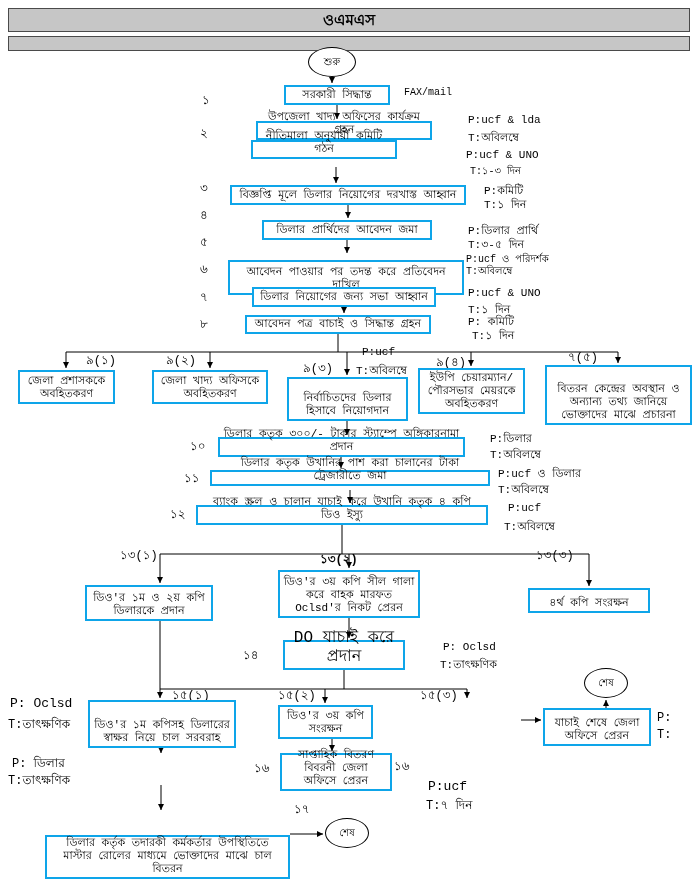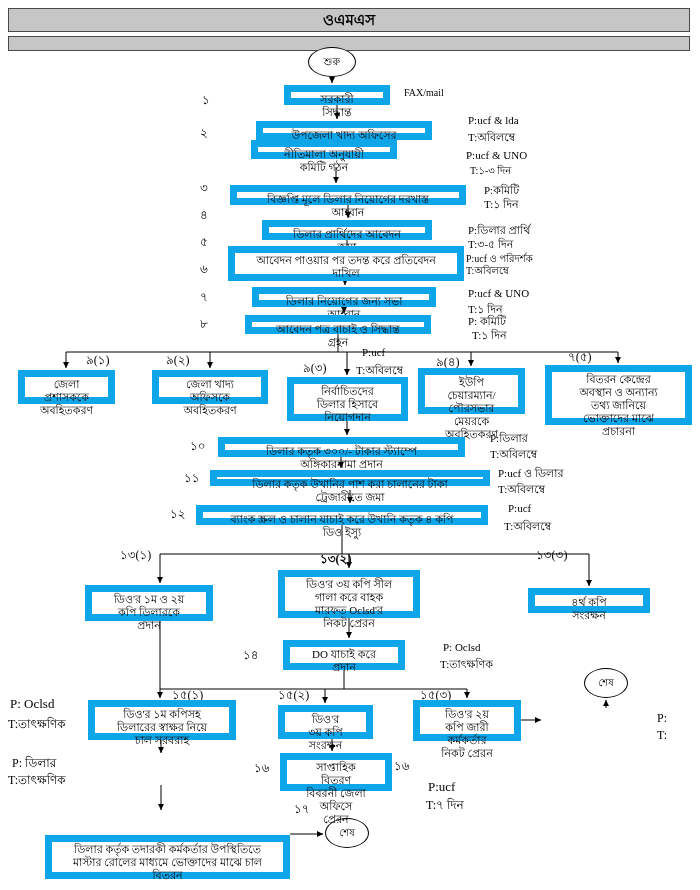--- a/index.html
+++ b/index.html
@@ -1,23 +1,23 @@
 <!DOCTYPE html>
 <html><head>
 <meta charset="utf-8">
 <style>
   html,body{margin:0;padding:0;background:#ffffff;}
   .canvas{position:relative;width:700px;height:890px;background:#ffffff;overflow:hidden;
-          font-family:Liberation Serif, serif;color:#000;}
+          font-family:Liberation Mono, monospace;color:#000;}
   .bar{position:absolute;background:#c6c6c6;border:1px solid #4a4a4a;box-sizing:border-box;
        display:flex;align-items:center;justify-content:center;}
   .title-text{font-weight:bold;font-size:15px;}
-  .node{position:absolute;border:7px solid #0ea5e9;background:#fff;box-sizing:border-box;
-        display:flex;align-items:flex-start;justify-content:center;text-align:center;
-        font-size:11px;line-height:1.18;padding:1px 19px;}
+  .node{position:absolute;border:2px solid #0ea5e9;background:#fff;box-sizing:border-box;
+        display:flex;align-items:flex-end;justify-content:center;text-align:center;
+        font-size:11px;line-height:1.18;padding:1px 3px;}
   .oval{position:absolute;border:1px solid #000;border-radius:50%;background:#fff;box-sizing:border-box;
         display:flex;align-items:center;justify-content:center;font-size:10px;}
   .num{position:absolute;font-size:12px;white-space:nowrap;}
   .ann{position:absolute;font-size:11px;white-space:nowrap;}
   .ann-sm{font-size:10px;}
   .ann-lg{font-size:13px;}
   .bold{font-weight:bold;}
   .wires{position:absolute;left:0;top:0;pointer-events:none;}
 </style>
 </head>
@@ -113,21 +113,21 @@
   <div class="ann" style="left:484px;top:196px">T:১ দিন</div>
 
   <div class="num" style="left:200px;top:233px">৫</div>
   <div class="node" style="left:262px;top:220px;width:170px;height:20px">
     <span>ডিলার প্রার্থিদের আবেদন জমা</span>
   </div>
   <div class="ann" style="left:468px;top:222px">P:ডিলার প্রার্থি</div>
   <div class="ann" style="left:468px;top:236px">T:৩-৫ দিন</div>
 
   <div class="num" style="left:200px;top:260px">৬</div>
-  <div class="node" style="left:228px;top:246px;width:236px;height:35px">
+  <div class="node" style="left:228px;top:260px;width:236px;height:35px">
     <span>আবেদন পাওয়ার পর তদন্ত করে প্রতিবেদন দাখিল</span>
   </div>
   <div class="ann ann-sm" style="left:466px;top:251px">P:ucf ও পরিদর্শক</div>
   <div class="ann ann-sm" style="left:466px;top:263px">T:অবিলম্বে</div>
 
   <div class="num" style="left:200px;top:288px">৭</div>
   <div class="node" style="left:252px;top:287px;width:184px;height:20px">
     <span>ডিলার নিয়োগের জন্য সভা আহ্বান</span>
   </div>
   <div class="ann" style="left:468px;top:287px">P:ucf &amp; UNO</div>
@@ -193,41 +193,41 @@
     <span>ডিও'র ১ম ও ২য় কপি ডিলারকে প্রদান</span>
   </div>
   <div class="node" style="left:278px;top:570px;width:142px;height:48px">
     <span>ডিও'র ৩য় কপি সীল গালা করে বাহক মারফত Oclsd'র নিকট প্রেরন</span>
   </div>
   <div class="node" style="left:528px;top:588px;width:122px;height:25px">
     <span>৪র্থ কপি সংরক্ষন</span>
   </div>
 
   <div class="num" style="left:243px;top:646px">১৪</div>
-  <div class="node" style="left:283px;top:640px;width:122px;height:30px;font-size:11px">
+  <div class="node" style="left:283px;top:640px;width:122px;height:30px;font-size:16px">
     <span>DO যাচাই করে প্রদান</span>
   </div>
   <div class="ann" style="left:443px;top:641px">P: Oclsd</div>
   <div class="ann" style="left:440px;top:656px">T:তাৎক্ষণিক</div>
 
   <div class="num" style="left:172px;top:686px">১৫(১)</div>
   <div class="num" style="left:278px;top:686px">১৫(২)</div>
   <div class="num" style="left:420px;top:686px">১৫(৩)</div>
 
   <div class="ann ann-lg" style="left:10px;top:696px">P: Oclsd</div>
   <div class="ann" style="left:8px;top:715px;font-size:12px">T:তাৎক্ষণিক</div>
 
-  <div class="node" style="left:88px;top:700px;width:148px;height:40px">
+  <div class="node" style="left:88px;top:700px;width:148px;height:48px">
     <span>ডিও'র ১ম কপিসহ ডিলারের স্বাক্ষর নিয়ে চাল সরবরাহ</span>
   </div>
   <div class="node" style="left:278px;top:705px;width:95px;height:34px">
     <span>ডিও'র ৩য় কপি সংরক্ষন</span>
   </div>
-  <div class="node" style="left:413px;top:700px;width:108px;height:41px">
-    <span>ডিও'র ২য় কপি জারী কর্মকর্তার নিকট প্রেরন</span>
+  <div class="node" style="left:543px;top:708px;width:108px;height:38px">
+    <span>যাচাই শেষে জেলা অফিসে প্রেরন</span>
   </div>
   <div class="ann" style="left:657px;top:711px;font-size:12px">P:</div>
   <div class="ann" style="left:657px;top:728px;font-size:12px">T:</div>
 
   <div class="ann" style="left:12px;top:754px;font-size:12px">P: ডিলার</div>
   <div class="ann" style="left:8px;top:771px;font-size:12px">T:তাৎক্ষণিক</div>
 
   <div class="num" style="left:254px;top:759px">১৬</div>
   <div class="node" style="left:280px;top:753px;width:112px;height:38px">
     <span>সাপ্তাহিক বিতরণ বিবরনী জেলা অফিসে প্রেরন</span>

